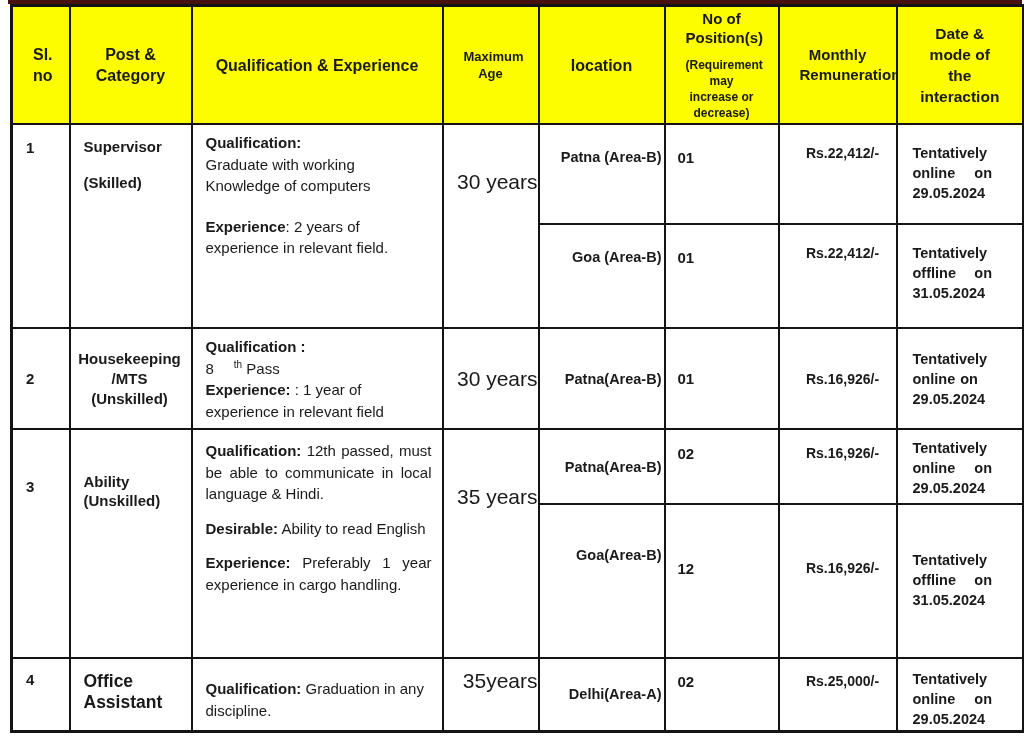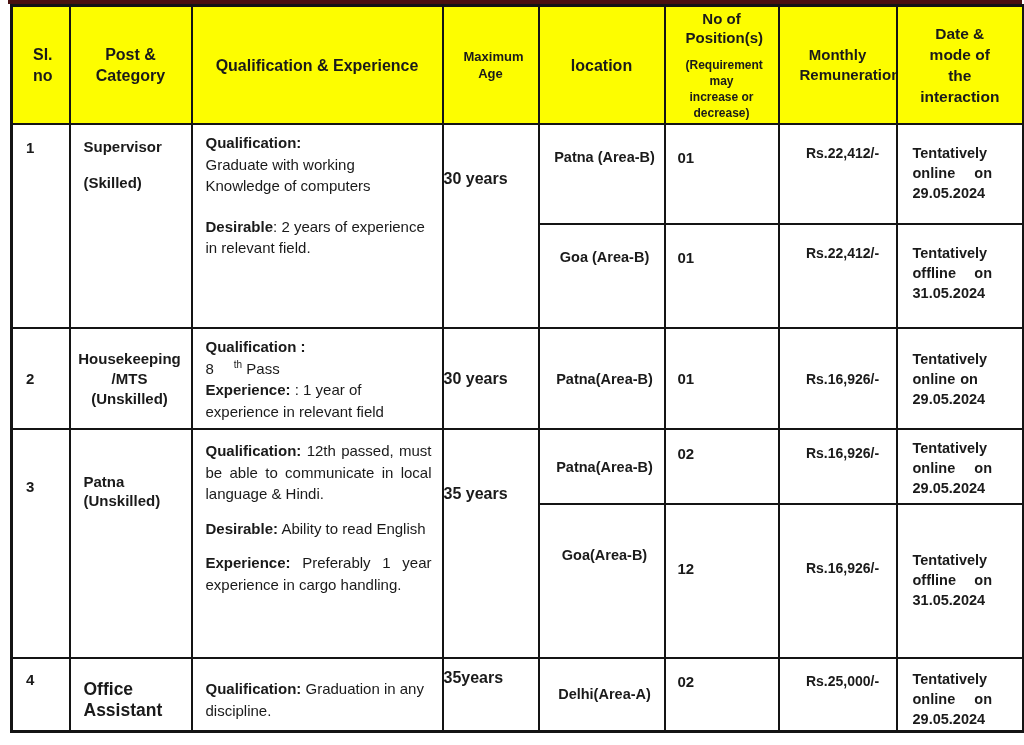--- a/index.html
+++ b/index.html
@@ -41,31 +41,31 @@
   .post-cell .gap{margin-top:17px;}
   .post-center{text-align:center;padding-left:2px;line-height:20px;}
   .post-big{font-size:17.5px;line-height:21px;}
   .qual-cell{vertical-align:top;text-align:left;font-size:15px;line-height:21.5px;padding:7px 10px 6px 13px;}
   .qual-cell .blk{display:block;}
   .qual-cell .pre{white-space:pre-line;}
   .qual-cell p{margin:0;}
   .qual-cell p.sp{margin-top:19px;}
   .qual-cell p.sp2{margin-top:13px;}
   .just{text-align:justify;margin-top:12px;}
-  .age-cell{font-weight:bold;font-size:16px;text-align:left;}
-  .loc-cell{font-weight:bold;font-size:14.5px;text-align:center;padding-left:8px;padding-right:2px;}
+  .age-cell{font-weight:normal;font-size:21px;text-align:right;}
+  .loc-cell{font-weight:bold;font-size:14.5px;text-align:right;padding-left:8px;padding-right:2px;}
   .num-cell{font-weight:bold;font-size:15px;text-align:left;padding-left:12px;}
   .rem-cell{font-weight:bold;font-size:14px;text-align:center;padding-left:10px;}
   .date-cell{font-weight:bold;font-size:14.5px;line-height:20px;text-align:left;padding-left:15px;padding-right:30px;margin-top:24px;}
   .date-cell .dl{display:block;}
   .date-cell .dl2{display:flex;justify-content:space-between;}
   .date-cell .dl2.compact{justify-content:flex-start;gap:5px;}
   sup{font-size:10px;line-height:0;padding-left:20px;}
   
-  .pt4{padding-top:20px;margin-top:20px;}.pt5{padding-top:19px;}.pt8{padding-top:8px;}.pt10{padding-top:10px;}
+  .pt4{padding-top:12px;margin-top:20px;}.pt5{padding-top:19px;}.pt8{padding-top:8px;}.pt10{padding-top:10px;}
   .pt12{padding-top:12px;}.pt14{padding-top:14px;}.pt15{padding-top:15px;}.pt18{padding-top:18px;}
   .pt20{padding-top:20px;}.pt24{padding-top:24px;}.pt42{padding-top:42px;}
   .pt45{padding-top:45px;}.pt48{padding-top:48px;}.pt55{padding-top:55px;}
 </style>
 </head>
 <body>
 
 <div>
   <div class="banner-edge"></div>
 
@@ -108,21 +108,21 @@
     <tr class="r1a">
       <td class="sl-cell vtop pt14" rowspan="2">1</td>
       <td class="post-cell vtop pt12" rowspan="2">
         <span class="pline">Supervisor</span>
         <span class="pline gap">(Skilled)</span>
       </td>
       <td class="qual-cell" rowspan="2">
         <b class="blk">Qualification:</b>
         <span class="blk pre">Graduate with working
 Knowledge of computers</span>
-        <p class="sp"><b>Desirable</b><span>: 2 years of experience in relevant field.</span></p>
+        <p class="sp"><b>Experience</b><span>: 2 years of experience in relevant field.</span></p>
       </td>
       <td class="age-cell vtop pt45" rowspan="2">30 years</td>
       <td class="loc-cell vtop pt24">Patna (Area-B)</td>
       <td class="num-cell vtop pt24">01</td>
       <td class="rem-cell vtop pt20">Rs.22,412/-</td>
       <td class="date-cell vtop pt18">
         <span class="dl">Tentatively</span>
         <span class="dl dl2">
               <span>online</span>
               <span>on</span>
@@ -167,21 +167,21 @@
               <span>online</span>
               <span>on</span>
             </span>
         <span class="dl">29.05.2024</span>
       </td>
     </tr>
 
     <tr class="r3a">
       <td class="sl-cell vtop pt48" rowspan="2">3</td>
       <td class="post-cell vtop pt42" rowspan="2">
-        <span class="pline">Patna</span>
+        <span class="pline">Ability</span>
         <span class="pline">(Unskilled)</span>
       </td>
       <td class="qual-cell just pt10" rowspan="2">
         <p><b>Qualification:</b><span> 12th passed, must be able to communicate in local language &amp; Hindi.</span></p>
         <p class="sp2"><b>Desirable:</b><span> Ability to read English</span></p>
         <p class="sp2"><b>Experience:</b><span> Preferably 1 year experience in cargo handling.</span></p>
       </td>
       <td class="age-cell vtop pt55" rowspan="2">35 years</td>
       <td class="loc-cell">Patna(Area-B)</td>
       <td class="num-cell vtop pt15">02</td>

